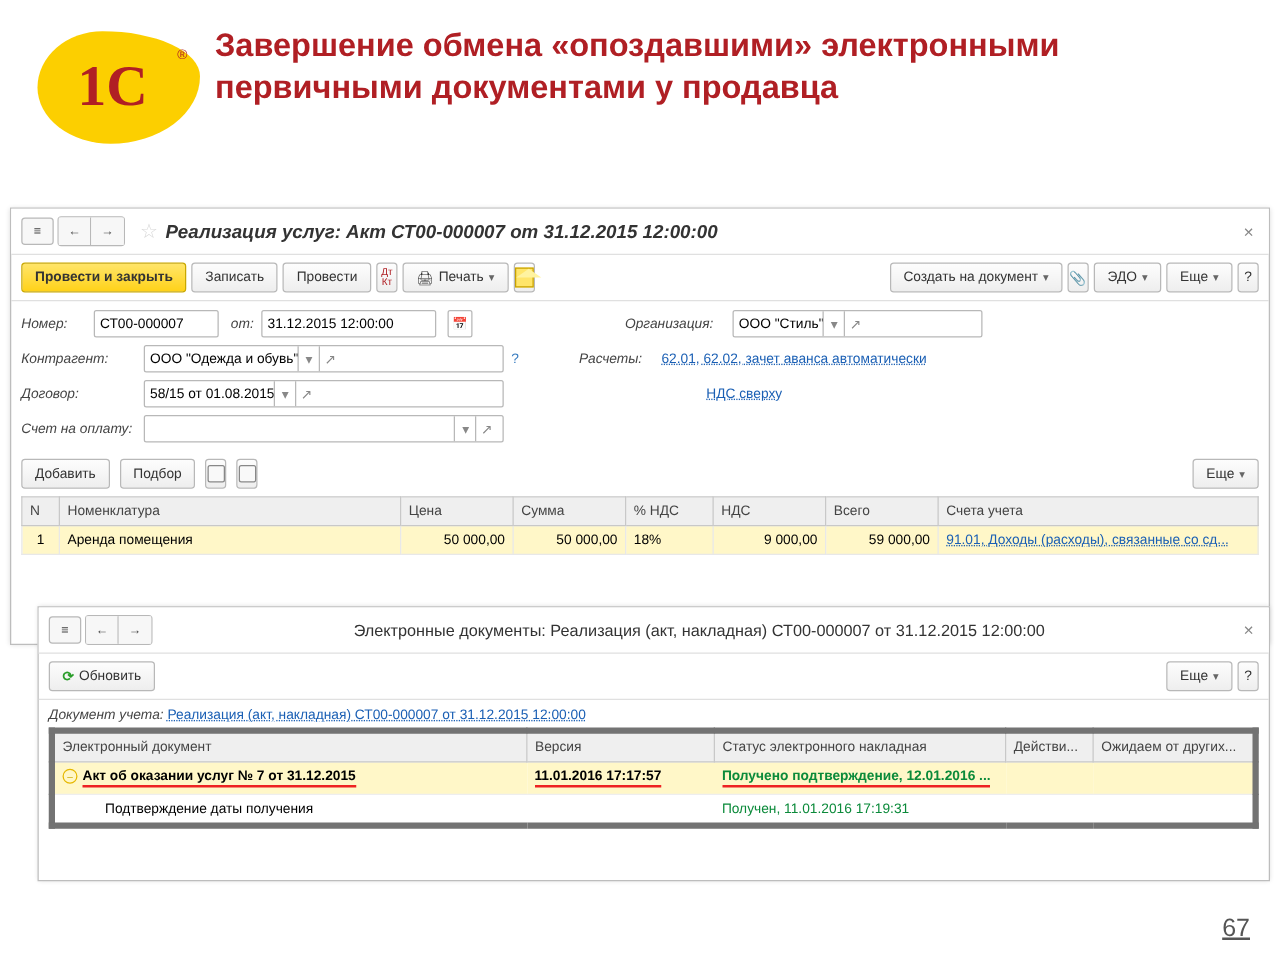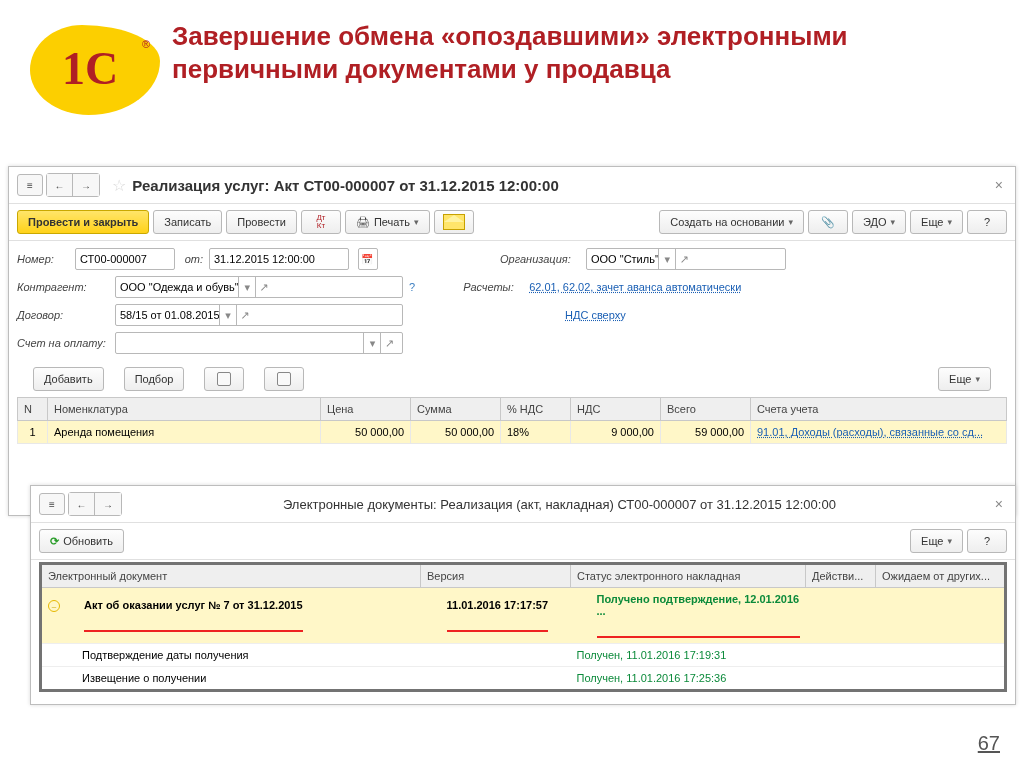--- a/index.html
+++ b/index.html
@@ -17,54 +17,54 @@
 .window { border: 1px solid #bdbdbd; background: #fff; position: absolute; box-shadow: 0 0 4px rgba(0,0,0,0.15); }
 .win1 { left: 8px; top: 166px; right: 8px; height: 350px; }
 .win2 { left: 30px; top: 485px; right: 8px; height: 220px; }
 
 .titlebar { display: flex; align-items: center; padding: 6px 8px; border-bottom: 1px solid #e0e0e0; background: #fff; }
 .nav-btn { width: 26px; height: 22px; border: 1px solid #b8b8b8; border-radius: 3px; background: #f7f7f7; margin-right: 3px; display: inline-flex; align-items: center; justify-content: center; font-size: 10px; color: #444; cursor: pointer; }
 .nav-group { border: 1px solid #b8b8b8; border-radius: 3px; display: inline-flex; margin-right: 6px; }
 .nav-group .nav-btn { border: none; border-right: 1px solid #b8b8b8; border-radius: 0; margin: 0; }
 .nav-group .nav-btn:last-child { border-right: none; }
 .star { color: #d8d8d8; font-size: 16px; margin: 0 6px; cursor: pointer; }
-.title-text { font-size: 15px; font-weight: bold; color: #333; }
+.title-text { font-size: 15px; font-weight: bold; color: #333; font-style: italic; }
 .title-text-sm { font-size: 13px; color: #333; }
 .close-x { margin-left: auto; color: #888; font-size: 14px; cursor: pointer; padding: 0 4px; }
 
 .toolbar { display: flex; align-items: center; padding: 6px 8px; gap: 4px; border-bottom: 1px solid #e0e0e0; }
 .btn { height: 24px; padding: 0 10px; border: 1px solid #b8b8b8; border-radius: 3px; background: linear-gradient(#fdfdfd,#eee); font-size: 11px; color: #333; display: inline-flex; align-items: center; gap: 4px; cursor: pointer; }
 .btn-yellow { background: linear-gradient(#ffe56a,#ffd219); border-color: #c9a800; font-weight: bold; }
-.btn-icon { width: 40px; padding: 0; justify-content: center; }
+.btn-icon { width: 17px; padding: 0; justify-content: center; }
 .spacer { flex: 1; }
 .dropdown-arrow::after { content: " ▾"; font-size: 9px; color: #666; }
 
 .form-rows { padding: 4px 8px; }
 .form-row { display: flex; align-items: center; min-height: 28px; gap: 6px; }
 .label { color: #444; min-width: 92px; font-style: italic; }
 .input { height: 22px; border: 1px solid #b8b8b8; border-radius: 2px; padding: 0 4px; background: #fff; display: inline-flex; align-items: center; position: relative; }
 .picker { width: 18px; text-align: center; color: #888; margin-left: -1px; border-left: 1px solid #b8b8b8; height: 100%; display: inline-flex; align-items: center; justify-content: center; cursor: pointer; }
 .cal-icon { width: 20px; height: 22px; border: 1px solid #b8b8b8; border-radius: 2px; margin-left: 3px; display: inline-flex; align-items: center; justify-content: center; font-size: 10px; background: #fff; cursor: pointer; }
 .help-q { color: #3b7ec1; cursor: pointer; }
 .link { color: #1a5fb4; text-decoration: underline dotted; cursor: pointer; }
 
-.subtoolbar { display: flex; align-items: center; padding: 6px 24px; gap: 20px; }
+.subtoolbar { display: flex; align-items: center; padding: 6px 8px; gap: 8px; }
 
 .table { width: calc(100% - 16px); margin: 0 8px; border-collapse: collapse; border: 1px solid #c8c8c8; }
 .table th { background: #efefef; border: 1px solid #c8c8c8; padding: 5px 6px; text-align: left; font-weight: normal; color: #444; font-size: 11px; }
 .table td { border: 1px solid #e8e8e8; padding: 5px 6px; font-size: 11px; background: #fff; }
 .row-yellow td { background: #fff7c8; }
 .num-col { width: 30px; text-align: center; }
 .right { text-align: right; }
 .cell-link { color: #1a5fb4; text-decoration: underline dotted; }
-.red-underline { border-bottom: 2px solid #e22; display: inline-block; padding-bottom: 19px; margin-left: 20px; }
+.red-underline { border-bottom: 2px solid #e22; display: inline-block; padding-bottom: 1px; }
 .badge-circle { display:inline-block; width:12px; height:12px; border:1px solid #e6b800; border-radius:50%; background:#fff7c8; margin-right:4px; vertical-align:middle; font-size:8px; line-height:11px; text-align:center; color:#c9a800;}
 
 .doc-link-row { padding: 6px 8px 2px 8px; }
-.table2 { width: calc(100% - 16px); margin: 2px 8px 6px 8px; border-collapse: collapse; border: 3px solid #737373; }
+.table2 { width: calc(100% - 16px); margin: 2px 8px 6px 8px; border-collapse: collapse; border: 5px solid #737373; }
 .table2 th { background: #efefef; border: 1px solid #c8c8c8; padding: 5px 6px; text-align: left; font-weight: normal; color: #444; font-size: 11px; }
 .table2 td { border-bottom: 1px solid #eee; padding: 5px 6px; font-size: 11px; }
 .hl-row td { background: #fff7c8; }
 .status-green { color: #0b8a3a; }
 
 .page-num { position: absolute; bottom: 12px; right: 24px; font-size: 20px; color: #555; text-decoration: underline; }
 .refresh-icon { color: #2a9d2a; font-weight: bold; }
 .mail-icon { width: 22px; height: 16px; border:1px solid #c7a100; background:#ffe56a; position: relative; }
 .mail-icon::before { content:""; position:absolute; left:0; right:0; top:0; border-bottom:7px solid #fff3a0; border-left:10px solid transparent; border-right:10px solid transparent; }
 .clip { display:inline-block; width:14px; height:14px; border:1px solid #888; border-radius:2px; background:#f9f9f9;}
@@ -96,21 +96,21 @@
   <div class="toolbar">
     <button class="btn btn-yellow">Провести и закрыть</button>
     <button class="btn">Записать</button>
     <button class="btn">Провести</button>
     <button class="btn btn-icon" style="font-size:8px;line-height:8px;color:#b01f24;">Дт<br>Кт</button>
     <button class="btn dropdown-arrow">🖨 <span>Печать</span></button>
     <button class="btn btn-icon">
         <span class="mail-icon"></span>
       </button>
     <div class="spacer"></div>
-    <button class="btn dropdown-arrow">Создать на основании</button>
+    <button class="btn dropdown-arrow">Создать на документ</button>
     <button class="btn btn-icon">📎</button>
     <button class="btn dropdown-arrow">ЭДО</button>
     <button class="btn dropdown-arrow">Еще</button>
     <button class="btn btn-icon">?</button>
   </div>
 
   <div class="form-rows">
     <div class="form-row">
       <span class="label" style="min-width:52px">Номер:</span>
       <span class="input" style="width:100px">
@@ -213,20 +213,24 @@
   </div>
   <div class="toolbar">
     <button class="btn">
         <span class="refresh-icon">⟳</span> 
         <span>Обновить</span>
       </button>
     <div class="spacer"></div>
     <button class="btn dropdown-arrow">Еще</button>
     <button class="btn btn-icon">?</button>
   </div>
+  <div class="doc-link-row">
+    <span class="label">Документ учета:</span>
+    <span class="link">Реализация (акт, накладная) СТ00-000007 от 31.12.2015 12:00:00</span>
+  </div>
   <table class="table2">
     <thead>
         <tr>
       <th style="width:380px">Электронный документ</th>
       <th style="width:150px">Версия</th>
       <th>Статус электронного накладная</th>
       <th style="width:70px">Действи...</th>
       <th style="width:130px">Ожидаем от других...</th>
     </tr>
       </thead>
@@ -238,24 +242,17 @@
           <td></td>
           <td></td>
         </tr>
         <tr>
           <td style="padding-left: 40px;"><span>Подтверждение даты получения</span></td>
           <td></td>
           <td><span class="status-green">Получен, 11.01.2016 17:19:31</span></td>
           <td></td>
           <td></td>
         </tr>
-        <tr>
-          <td style="padding-left: 40px;"><span>Извещение о получении</span></td>
-          <td></td>
-          <td><span class="status-green">Получен, 11.01.2016 17:25:36</span></td>
-          <td></td>
-          <td></td>
-        </tr>
       </tbody>
   </table>
 </div>
 
 <div class="page-num">67</div>
 
 </body></html>

